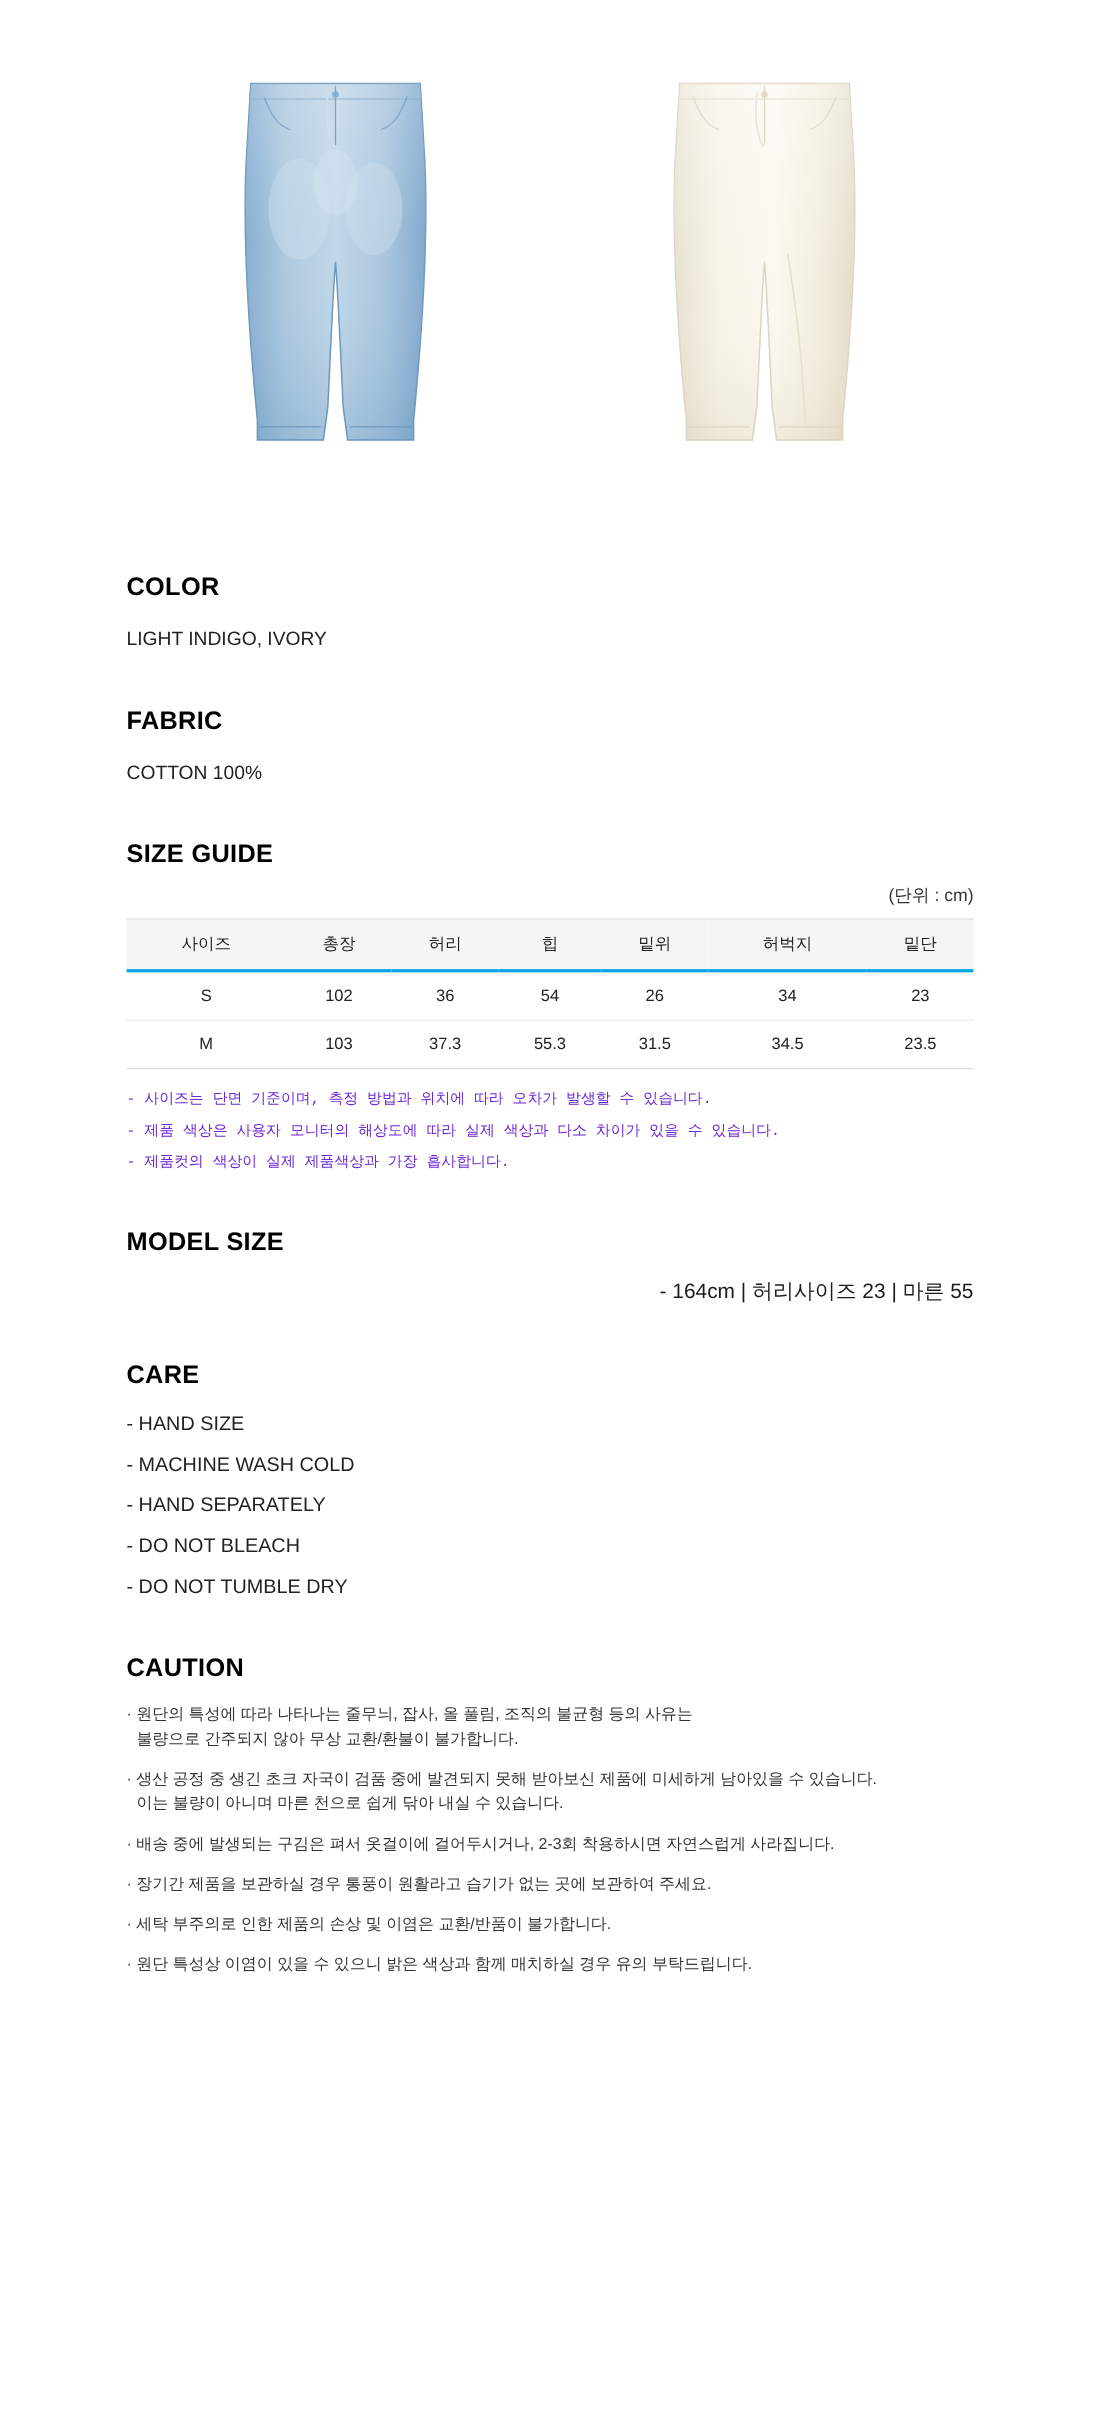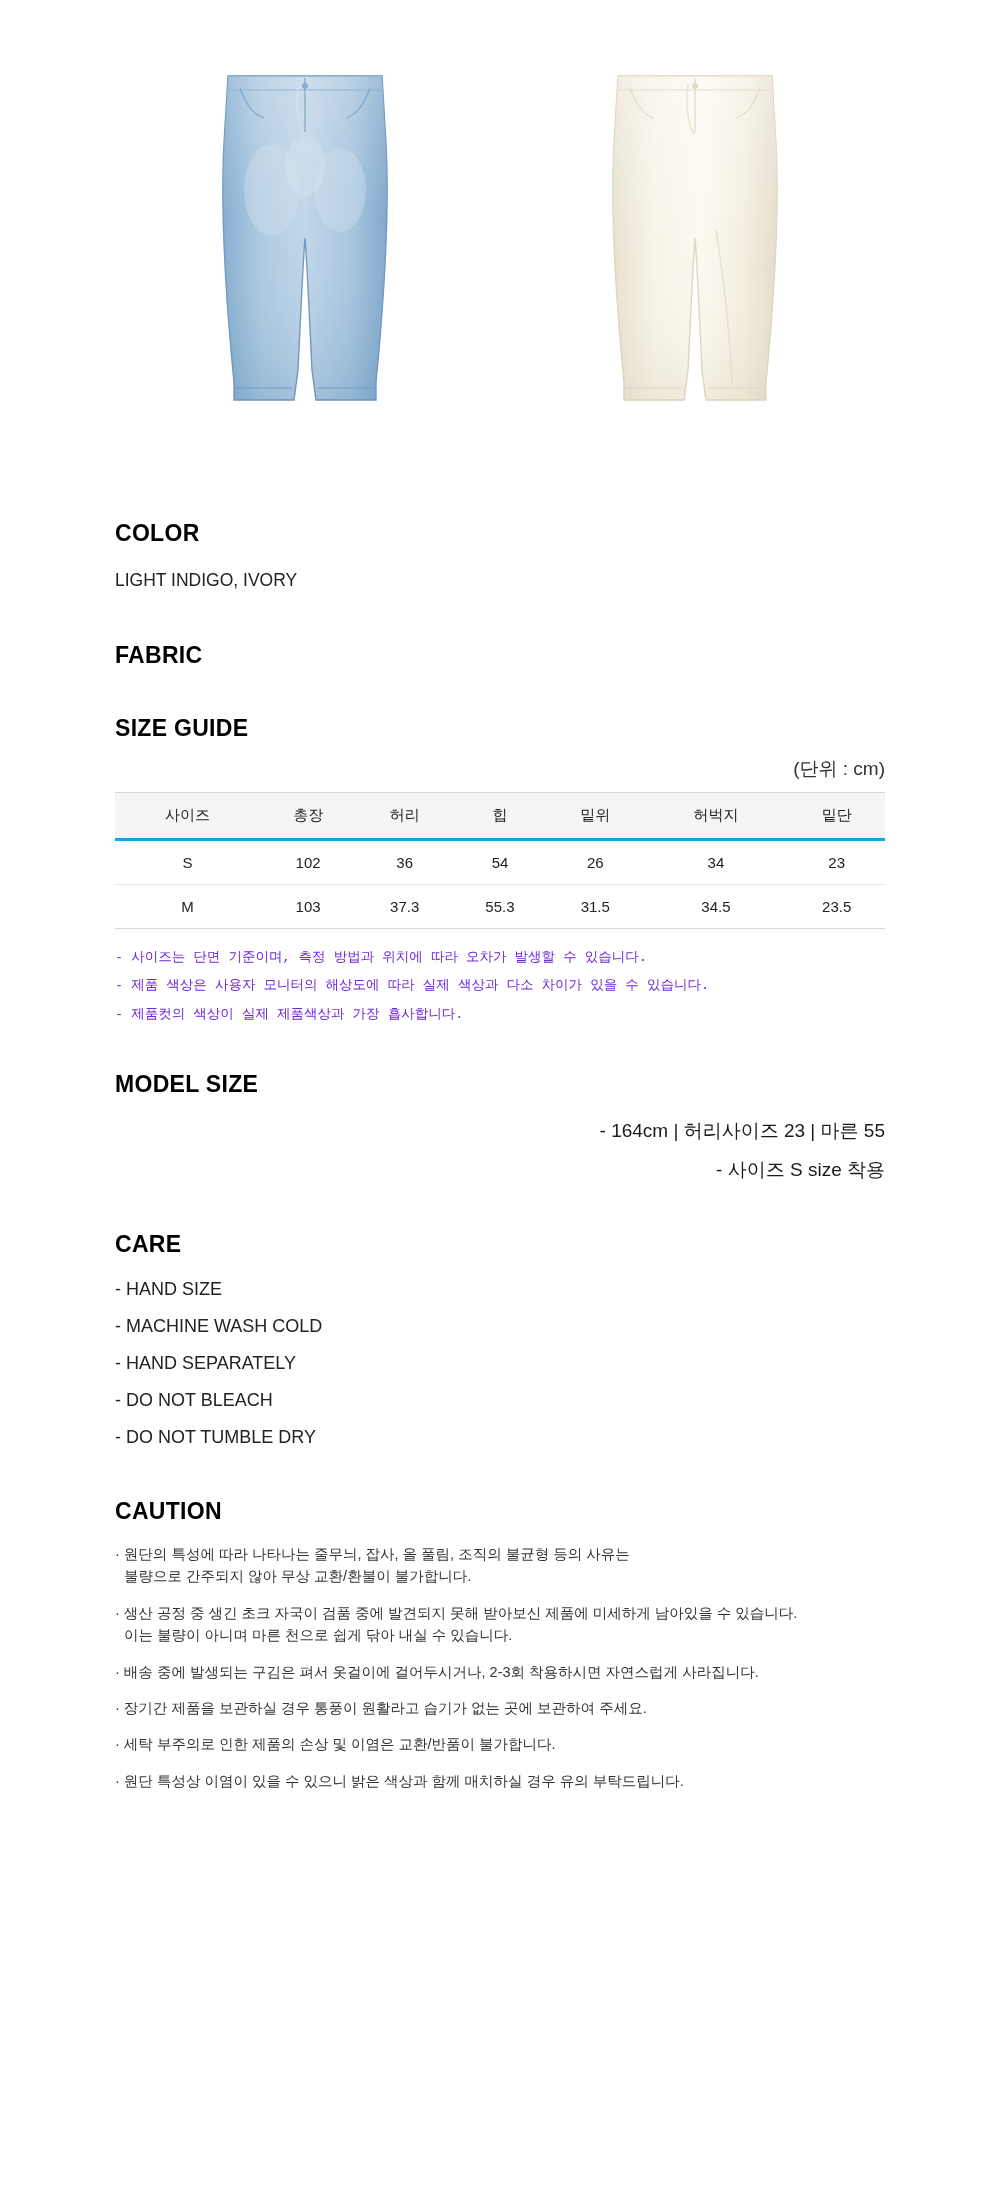--- a/index.html
+++ b/index.html
@@ -58,21 +58,21 @@
     font-size: 17.5px;
     line-height: 1.75;
     color: #222;
     margin: 0;
     font-weight: 400;
   }
 
   
   .unit-note {
     text-align: right;
-    font-size: 19px;
+    font-size: 16px;
     color: #333;
     margin: -4px 0 10px 0;
   }
   table.size-table {
     width: 100%;
     border-collapse: collapse;
     font-size: 15px;
   }
   table.size-table th,
   table.size-table td {
@@ -206,20 +206,21 @@
 
   <div class="content">
 
     <div class="block">
       <h2 class="section-title">COLOR</h2>
       <p class="plain-line">LIGHT INDIGO, IVORY</p>
     </div>
 
     <div class="block">
       <h2 class="section-title">FABRIC</h2>
+      <p class="plain-line">COTTON 100%</p>
     </div>
 
     <div class="block">
       <h2 class="section-title">SIZE GUIDE</h2>
       <div class="unit-note">(단위 : cm)</div>
       <table class="size-table">
         <thead>
           <tr>
             <th>사이즈</th>
             <th>총장</th>
@@ -255,21 +256,20 @@
         <p>- 사이즈는 단면 기준이며, 측정 방법과 위치에 따라 오차가 발생할 수 있습니다.</p>
         <p>- 제품 색상은 사용자 모니터의 해상도에 따라 실제 색상과 다소 차이가 있을  수 있습니다.</p>
         <p>- 제품컷의 색상이 실제 제품색상과 가장 흡사합니다.</p>
       </div>
     </div>
 
     <div class="block">
       <h2 class="section-title">MODEL SIZE</h2>
       <div class="model-list">
         <p>- 164cm | 허리사이즈 23 | 마른 55</p>
-        <p>- 사이즈 S size 착용</p>
       </div>
     </div>
 
     <div class="block">
       <h2 class="section-title">CARE</h2>
       <div class="care-list">
         <p>- HAND SIZE</p>
         <p>- MACHINE WASH COLD</p>
         <p>- HAND SEPARATELY</p>
         <p>- DO NOT BLEACH</p>

